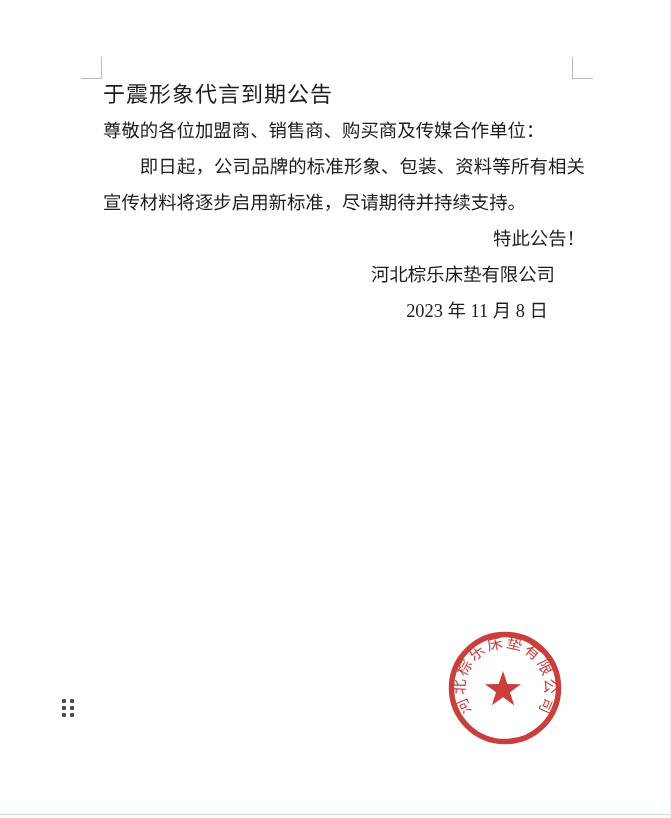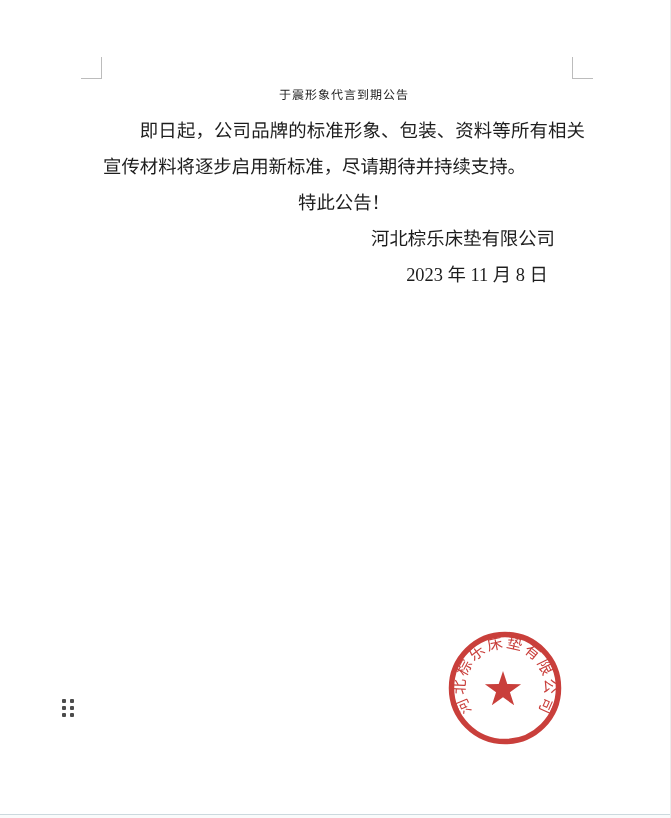--- a/index.html
+++ b/index.html
@@ -16,24 +16,24 @@
   .mark-left  { left: 81px;  top: 57px; border-right: 1px solid #bcbcbc; border-bottom: 1px solid #bcbcbc; }
   .mark-right { left: 572px; top: 57px; border-left: 1px solid #bcbcbc; border-bottom: 1px solid #bcbcbc; }
 
   
   .content {
     position: absolute; left: 103px; top: 77px; width: 482px;
     font-size: 18.4px; line-height: 36px;
     text-align: justify; text-justify: inter-character;
   }
   .content p { margin: 0; }
-  .doc-title { text-align: center; font-size: 12px; line-height: 36px; letter-spacing: 1px; }
+  .doc-title { text-align: left; font-size: 22px; line-height: 36px; letter-spacing: 1px; }
   .p-indent { text-indent: 2em; }
   .p-gap { margin-top: 9px; }
-  .closing { margin-top: 28px; text-align: center; }
+  .closing { margin-top: 28px; text-align: right; }
   .sig-company { text-align: right; padding-right: 30px; }
   .sig-date { text-align: right; padding-right: 37px; }
 
   
   .dots {
     position: absolute; left: 62px; top: 699px;
     display: grid; grid-template-columns: 4px 4px; grid-auto-rows: 4px;
     column-gap: 4px; row-gap: 3px;
   }
   .dots i { background: #4c4c4c; border-radius: 1px; }
@@ -51,20 +51,21 @@
 </head>
 <body>
 
 <div>
 
   <div class="mark mark-left"></div>
   <div class="mark mark-right"></div>
 
   <div class="content">
     <p class="doc-title">于震形象代言到期公告</p>
+    <p>尊敬的各位加盟商、销售商、购买商及传媒合作单位：</p>
     <p class="p-indent p-gap">即日起，公司品牌的标准形象、包装、资料等所有相关宣传材料将逐步启用新标准，尽请期待并持续支持。</p>
     <p class="closing">特此公告！</p>
     <p class="sig-company">河北棕乐床垫有限公司</p>
     <p class="sig-date">2023 年 11 月 8 日</p>
   </div>
 
   <div class="dots">
     <i></i>
       <i></i>
       <i></i>

